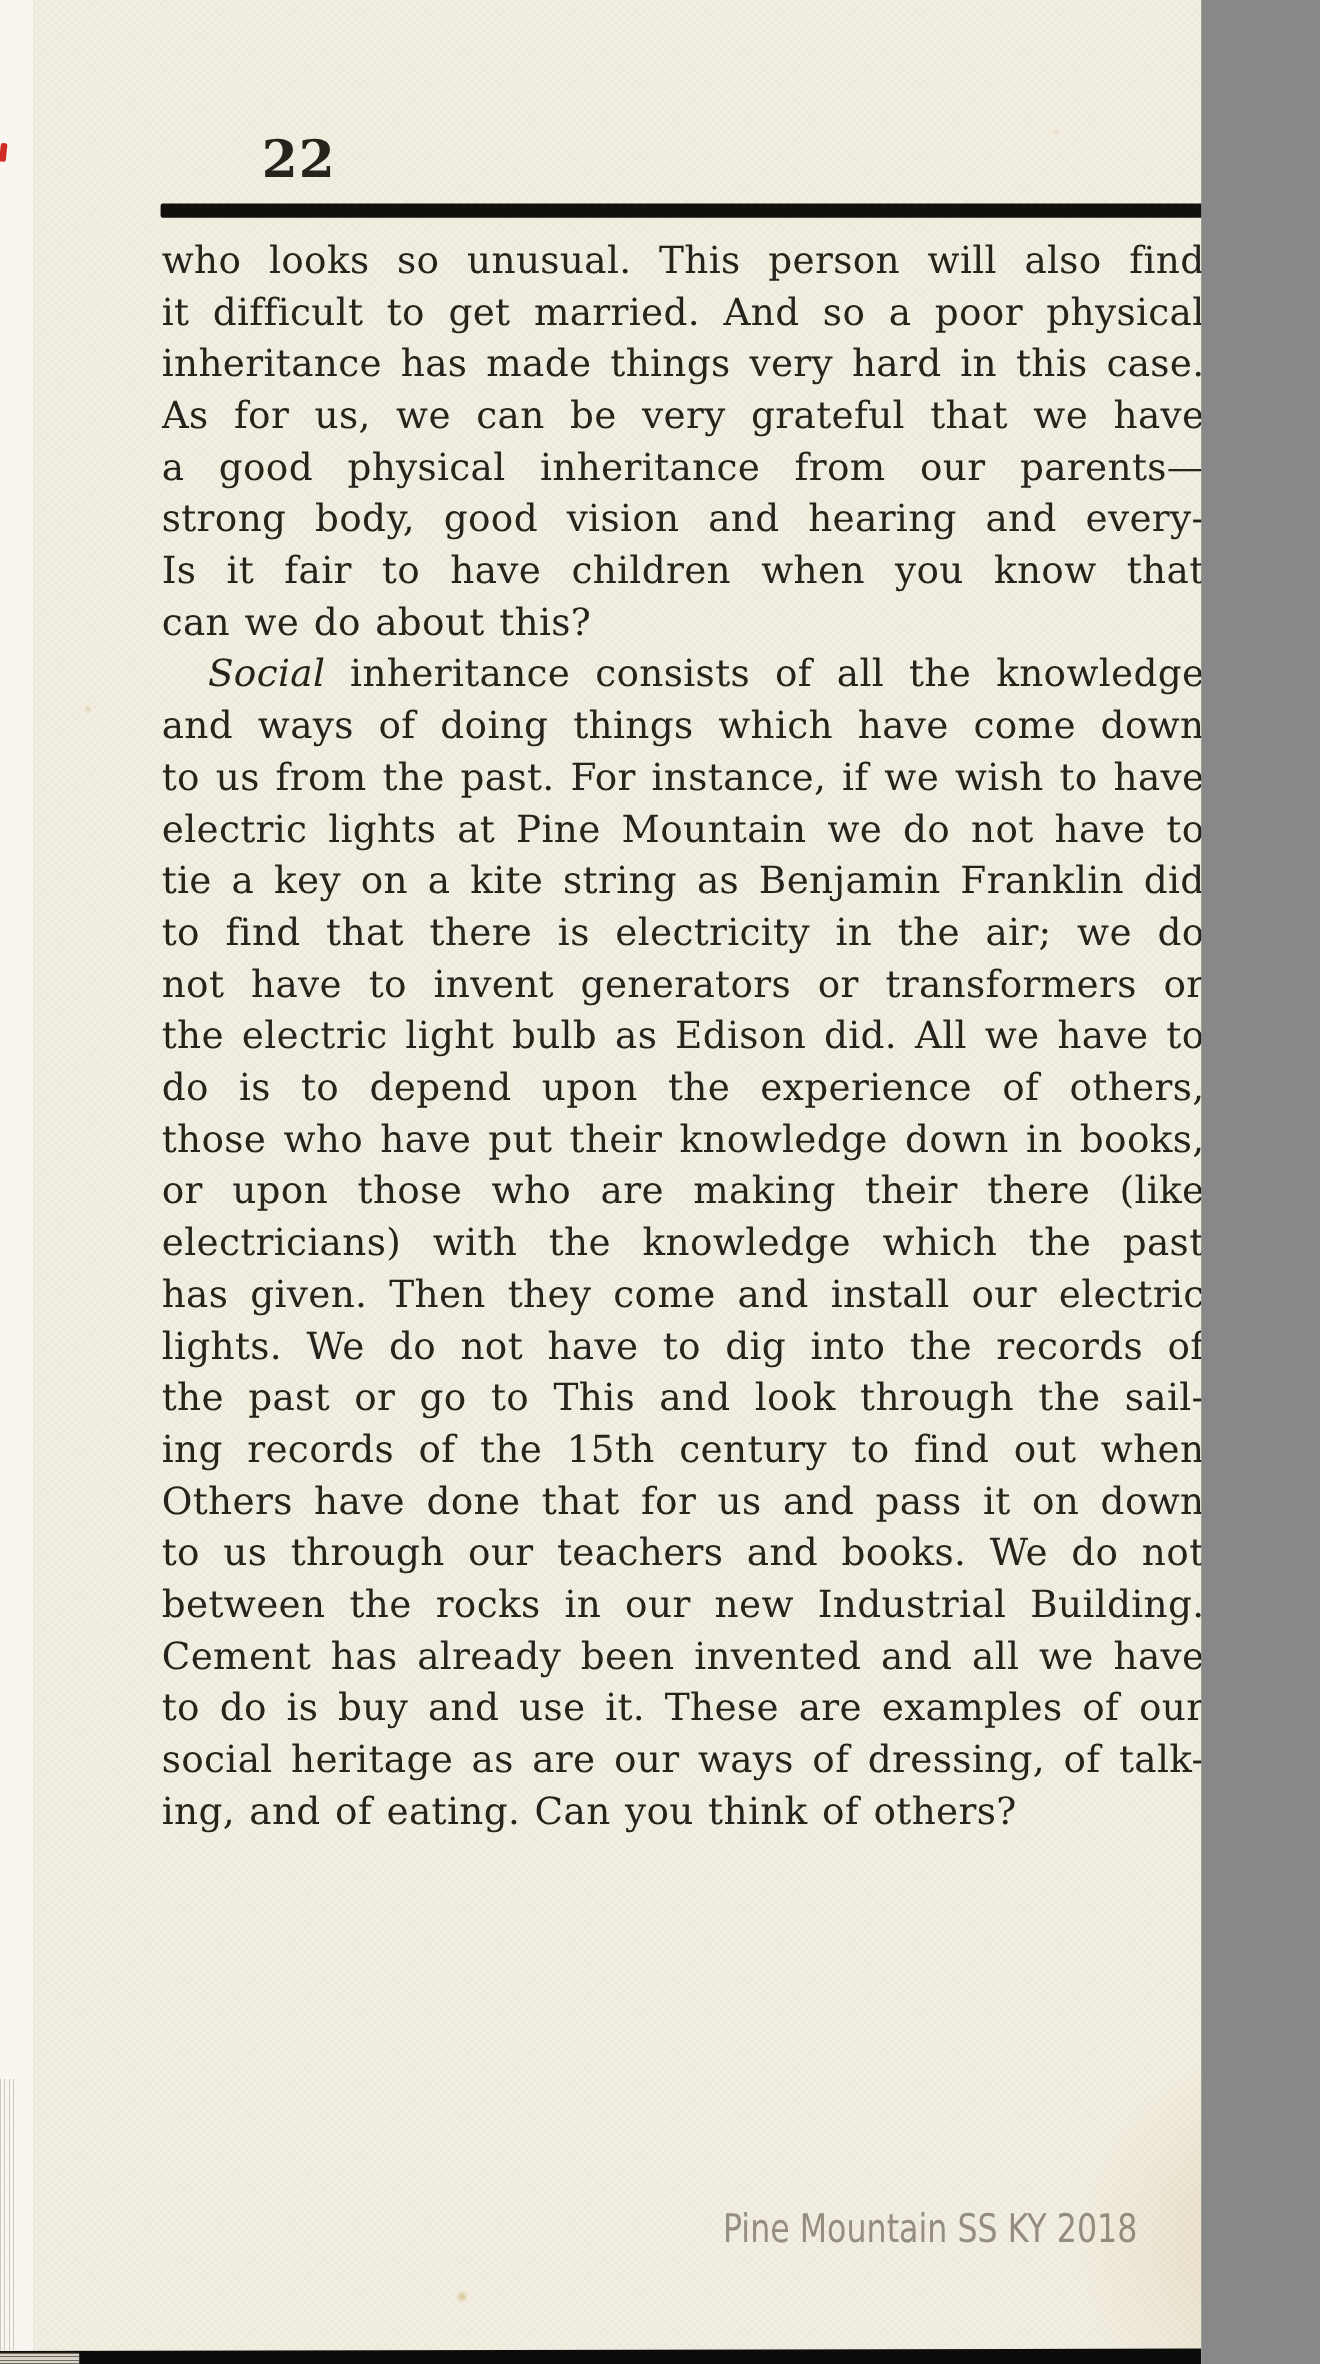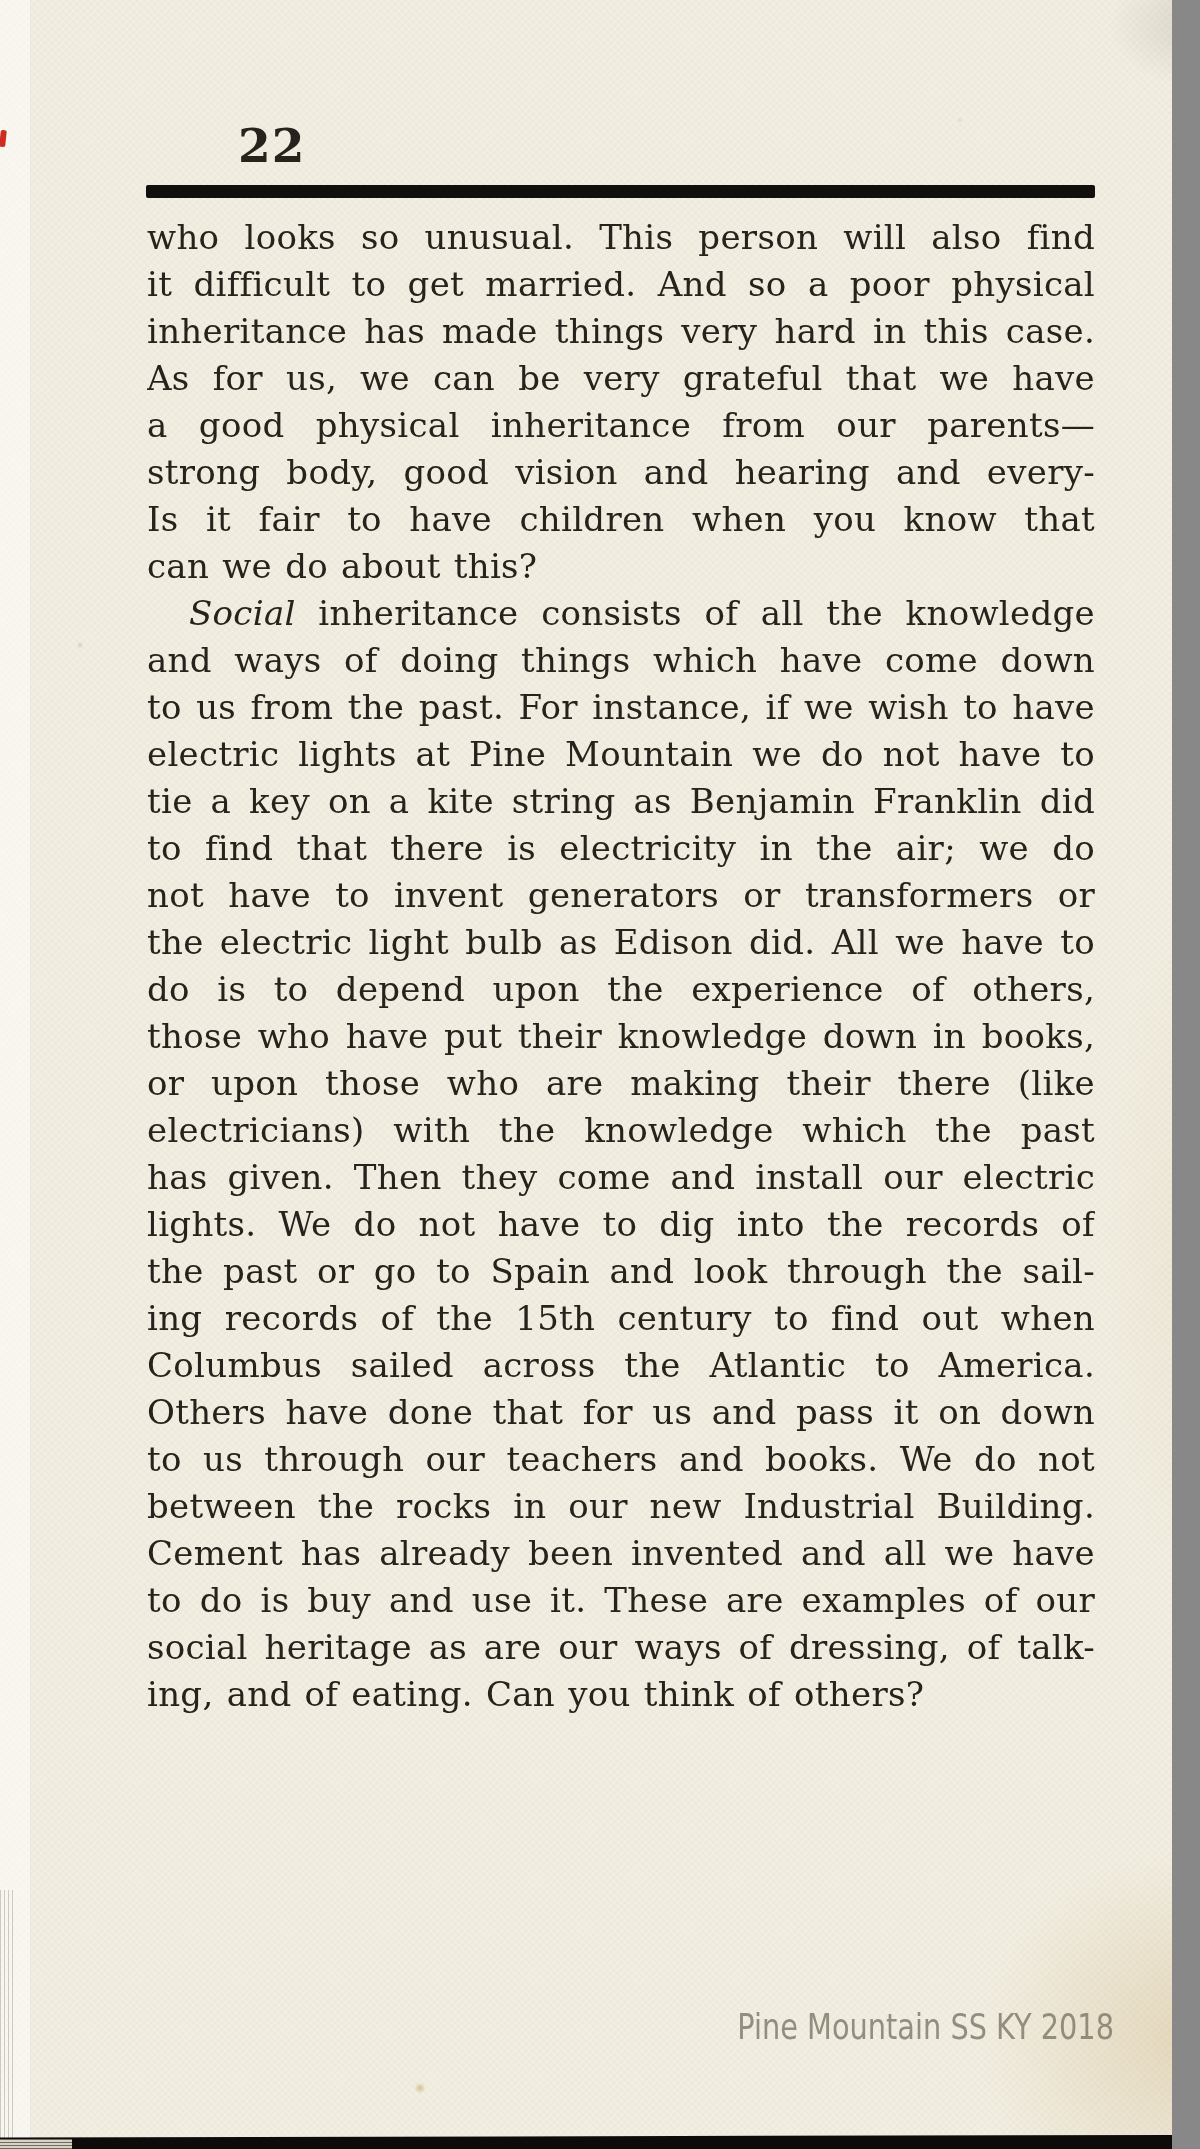--- a/index.html
+++ b/index.html
@@ -2,34 +2,35 @@
 <html><head>
 <meta charset="utf-8">
 <style>
   html, body {
     margin: 0; padding: 0;
     background: #888;
     font-family: "DejaVu Serif", "Liberation Serif", serif;
   }
   .scan {
     position: relative;
-    width: 1172px;
+    width: 1072px;
     height: 2149px;
     overflow: hidden;
     background-color: var(--paper, #f2eee1);
     background-image:
       radial-gradient(ellipse 300px 270px at 1190px 2040px, rgba(196,166,105,0.30), rgba(196,166,105,0) 70%),
       radial-gradient(ellipse 160px 520px at 1215px 1250px, rgba(190,165,110,0.12), rgba(190,165,110,0) 70%),
       radial-gradient(circle 8px at 420px 2088px, rgba(185,150,70,0.50), rgba(185,150,70,0) 70%),
       radial-gradient(circle 5px at 80px 645px, rgba(185,155,80,0.35), rgba(185,155,80,0) 70%),
       radial-gradient(circle 5px at 245px 905px, rgba(185,155,80,0.25), rgba(185,155,80,0) 70%),
       radial-gradient(circle 4px at 960px 120px, rgba(185,155,80,0.25), rgba(185,155,80,0) 70%),
       radial-gradient(ellipse 130px 90px at 1200px 25px, rgba(150,148,140,0.28), rgba(150,148,140,0) 70%),
       repeating-linear-gradient(45deg, rgba(120,110,90,0.022) 0 2px, rgba(0,0,0,0) 2px 5px),
       repeating-linear-gradient(-45deg, rgba(120,110,90,0.022) 0 2px, rgba(0,0,0,0) 2px 5px);
+    padding-left: 20px;
   }
 
   
   .left-edge {
     position: absolute; left: 0; top: 0; width: 30px; height: 100%;
     background: rgba(255,255,255,0.5);
     border-right: 1px solid rgba(90,80,60,0.08);
   }
   .page-stack-lines {
     position: absolute; left: 0; top: 1890px; width: 14px; height: 250px;
@@ -130,23 +131,22 @@
         <div class="line">tie a key on a kite string as Benjamin Franklin did</div>
         <div class="line">to find that there is electricity in the air; we do</div>
         <div class="line">not have to invent generators or transformers or</div>
         <div class="line">the electric light bulb as Edison did. All we have to</div>
         <div class="line">do is to depend upon the experience of others,</div>
         <div class="line">those who have put their knowledge down in books,</div>
         <div class="line">or upon those who are making their there (like</div>
         <div class="line">electricians) with the knowledge which the past</div>
         <div class="line">has given. Then they come and install our electric</div>
         <div class="line">lights. We do not have to dig into the records of</div>
-        <div class="line">the past or go to Spain and look through the sail-</div>
+        <div class="line">the past or go to This and look through the sail-</div>
         <div class="line">ing records of the 15th century to find out when</div>
-        <div class="line">Columbus sailed across the Atlantic to America.</div>
         <div class="line">Others have done that for us and pass it on down</div>
         <div class="line">to us through our teachers and books. We do not</div>
         <div class="line">between the rocks in our new Industrial Building.</div>
         <div class="line">Cement has already been invented and all we have</div>
         <div class="line">to do is buy and use it. These are examples of our</div>
         <div class="line">social heritage as are our ways of dressing, of talk-</div>
         <div class="line para-end">ing, and of eating. Can you think of others?</div>
       </div>
   </div>
 

